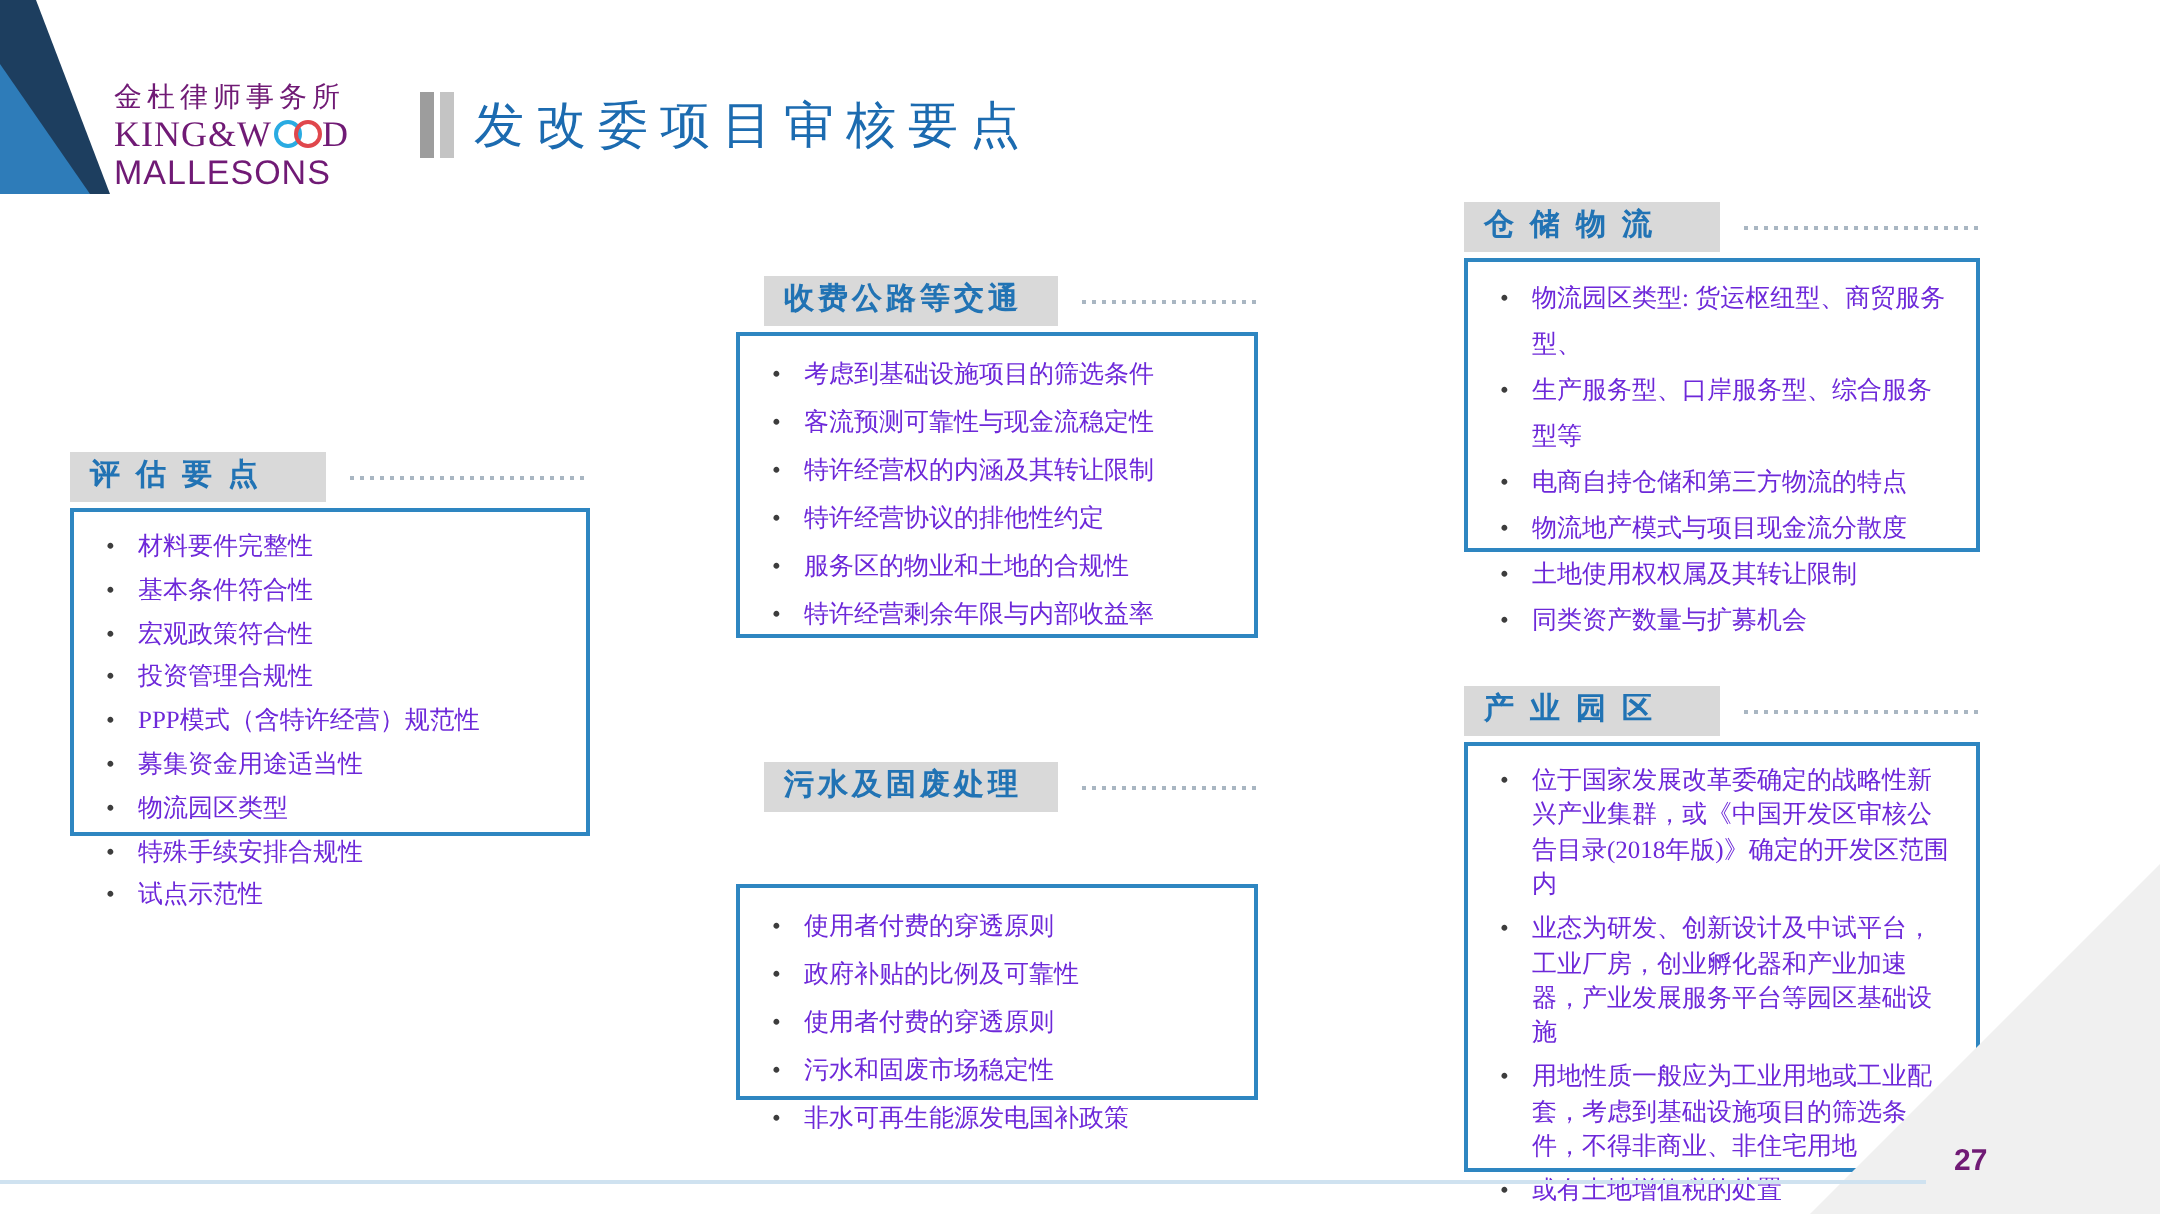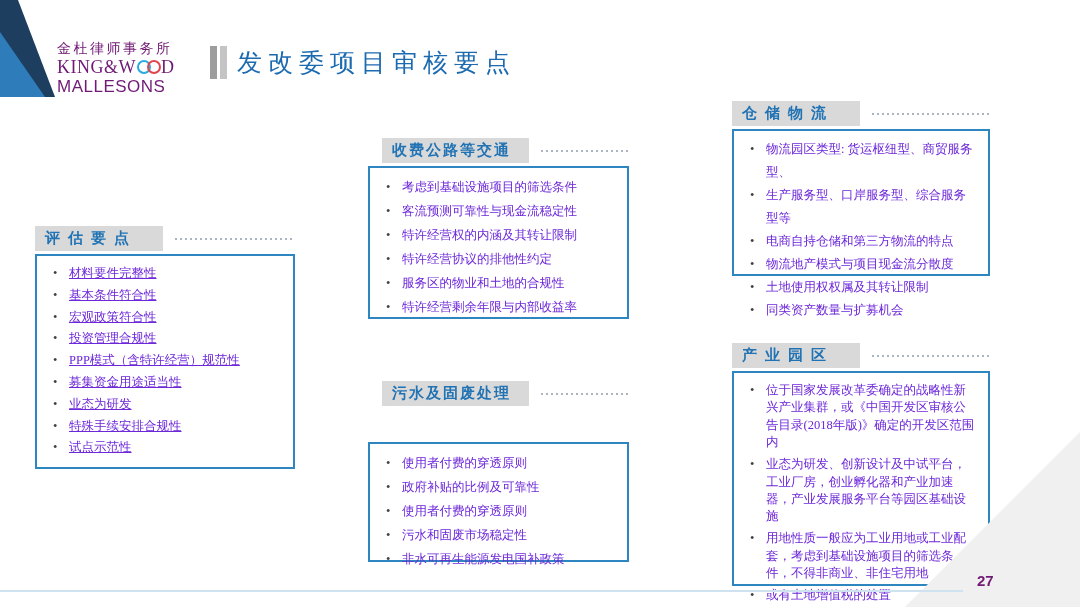--- a/index.html
+++ b/index.html
@@ -29,27 +29,27 @@
   .chip.wide{width:128px;letter-spacing:8px;}
   .chip.tight{width:147px;letter-spacing:2px;margin-left:14px;}
   .dotted{flex:1;height:2px;margin-left:12px;
           background:repeating-linear-gradient(90deg,#a9b6c2 0 2px,transparent 2px 5px);}
   ul.box{list-style:none;margin:3px 0 0 0;border:2px solid #2e86c1;background:#fff;
          box-sizing:border-box;padding:7px 10px 0 8px;color:#6d28d9;}
   ul.box li{position:relative;padding-left:24px;font-size:12.5px;}
   ul.box li::before{content:"\2022";position:absolute;left:8px;color:#3d3d3d;}
   
   .p-eval{left:35px;top:206px;width:260px;margin-top:20px;}
-  .p-eval ul.box{height:215px;text-decoration:underline;}
+  .p-eval ul.box{height:164px;}
   .p-eval li{line-height:21.8px;}
   .p-toll{left:368px;top:138px;width:261px;}
   .p-toll ul.box{height:153px;}
   .p-toll li{line-height:24px;}
   .p-sewage{left:368px;top:381px;width:261px;}
-  .p-sewage ul.box{height:120px;margin-top:36px;}
+  .p-sewage ul.box{height:108px;margin-top:36px;}
   .p-sewage li{line-height:24px;}
   .p-ware{left:732px;top:101px;width:258px;}
   .p-ware ul.box{height:147px;}
   .p-ware li{line-height:23px;font-size:12px;}
   .p-park{left:732px;top:343px;width:258px;}
   .p-park ul.box{height:215px;padding-top:9px;}
   .p-park li{line-height:17.4px;font-size:12px;margin-bottom:4.5px;}
   
   .corner-br{position:absolute;right:0;bottom:0;}
   .bottom-line{position:absolute;left:0;top:590px;width:963px;height:2px;background:#cfe2f0;}
@@ -88,21 +88,21 @@
       <div class="chip wide">评估要点</div>
       <div class="dotted"></div>
     </div>
     <ul class="box">
         <li>材料要件完整性</li>
         <li>基本条件符合性</li>
         <li>宏观政策符合性</li>
         <li>投资管理合规性</li>
         <li>PPP模式（含特许经营）规范性</li>
         <li>募集资金用途适当性</li>
-        <li>业态为研发</li>
+        <li>物流园区类型</li>
         <li>特殊手续安排合规性</li>
         <li>试点示范性</li>
       </ul>
   </section>
 
   <section class="panel p-toll">
     <div class="panel-head">
       <div class="chip tight">收费公路等交通</div>
       <div class="dotted"></div>
     </div>

